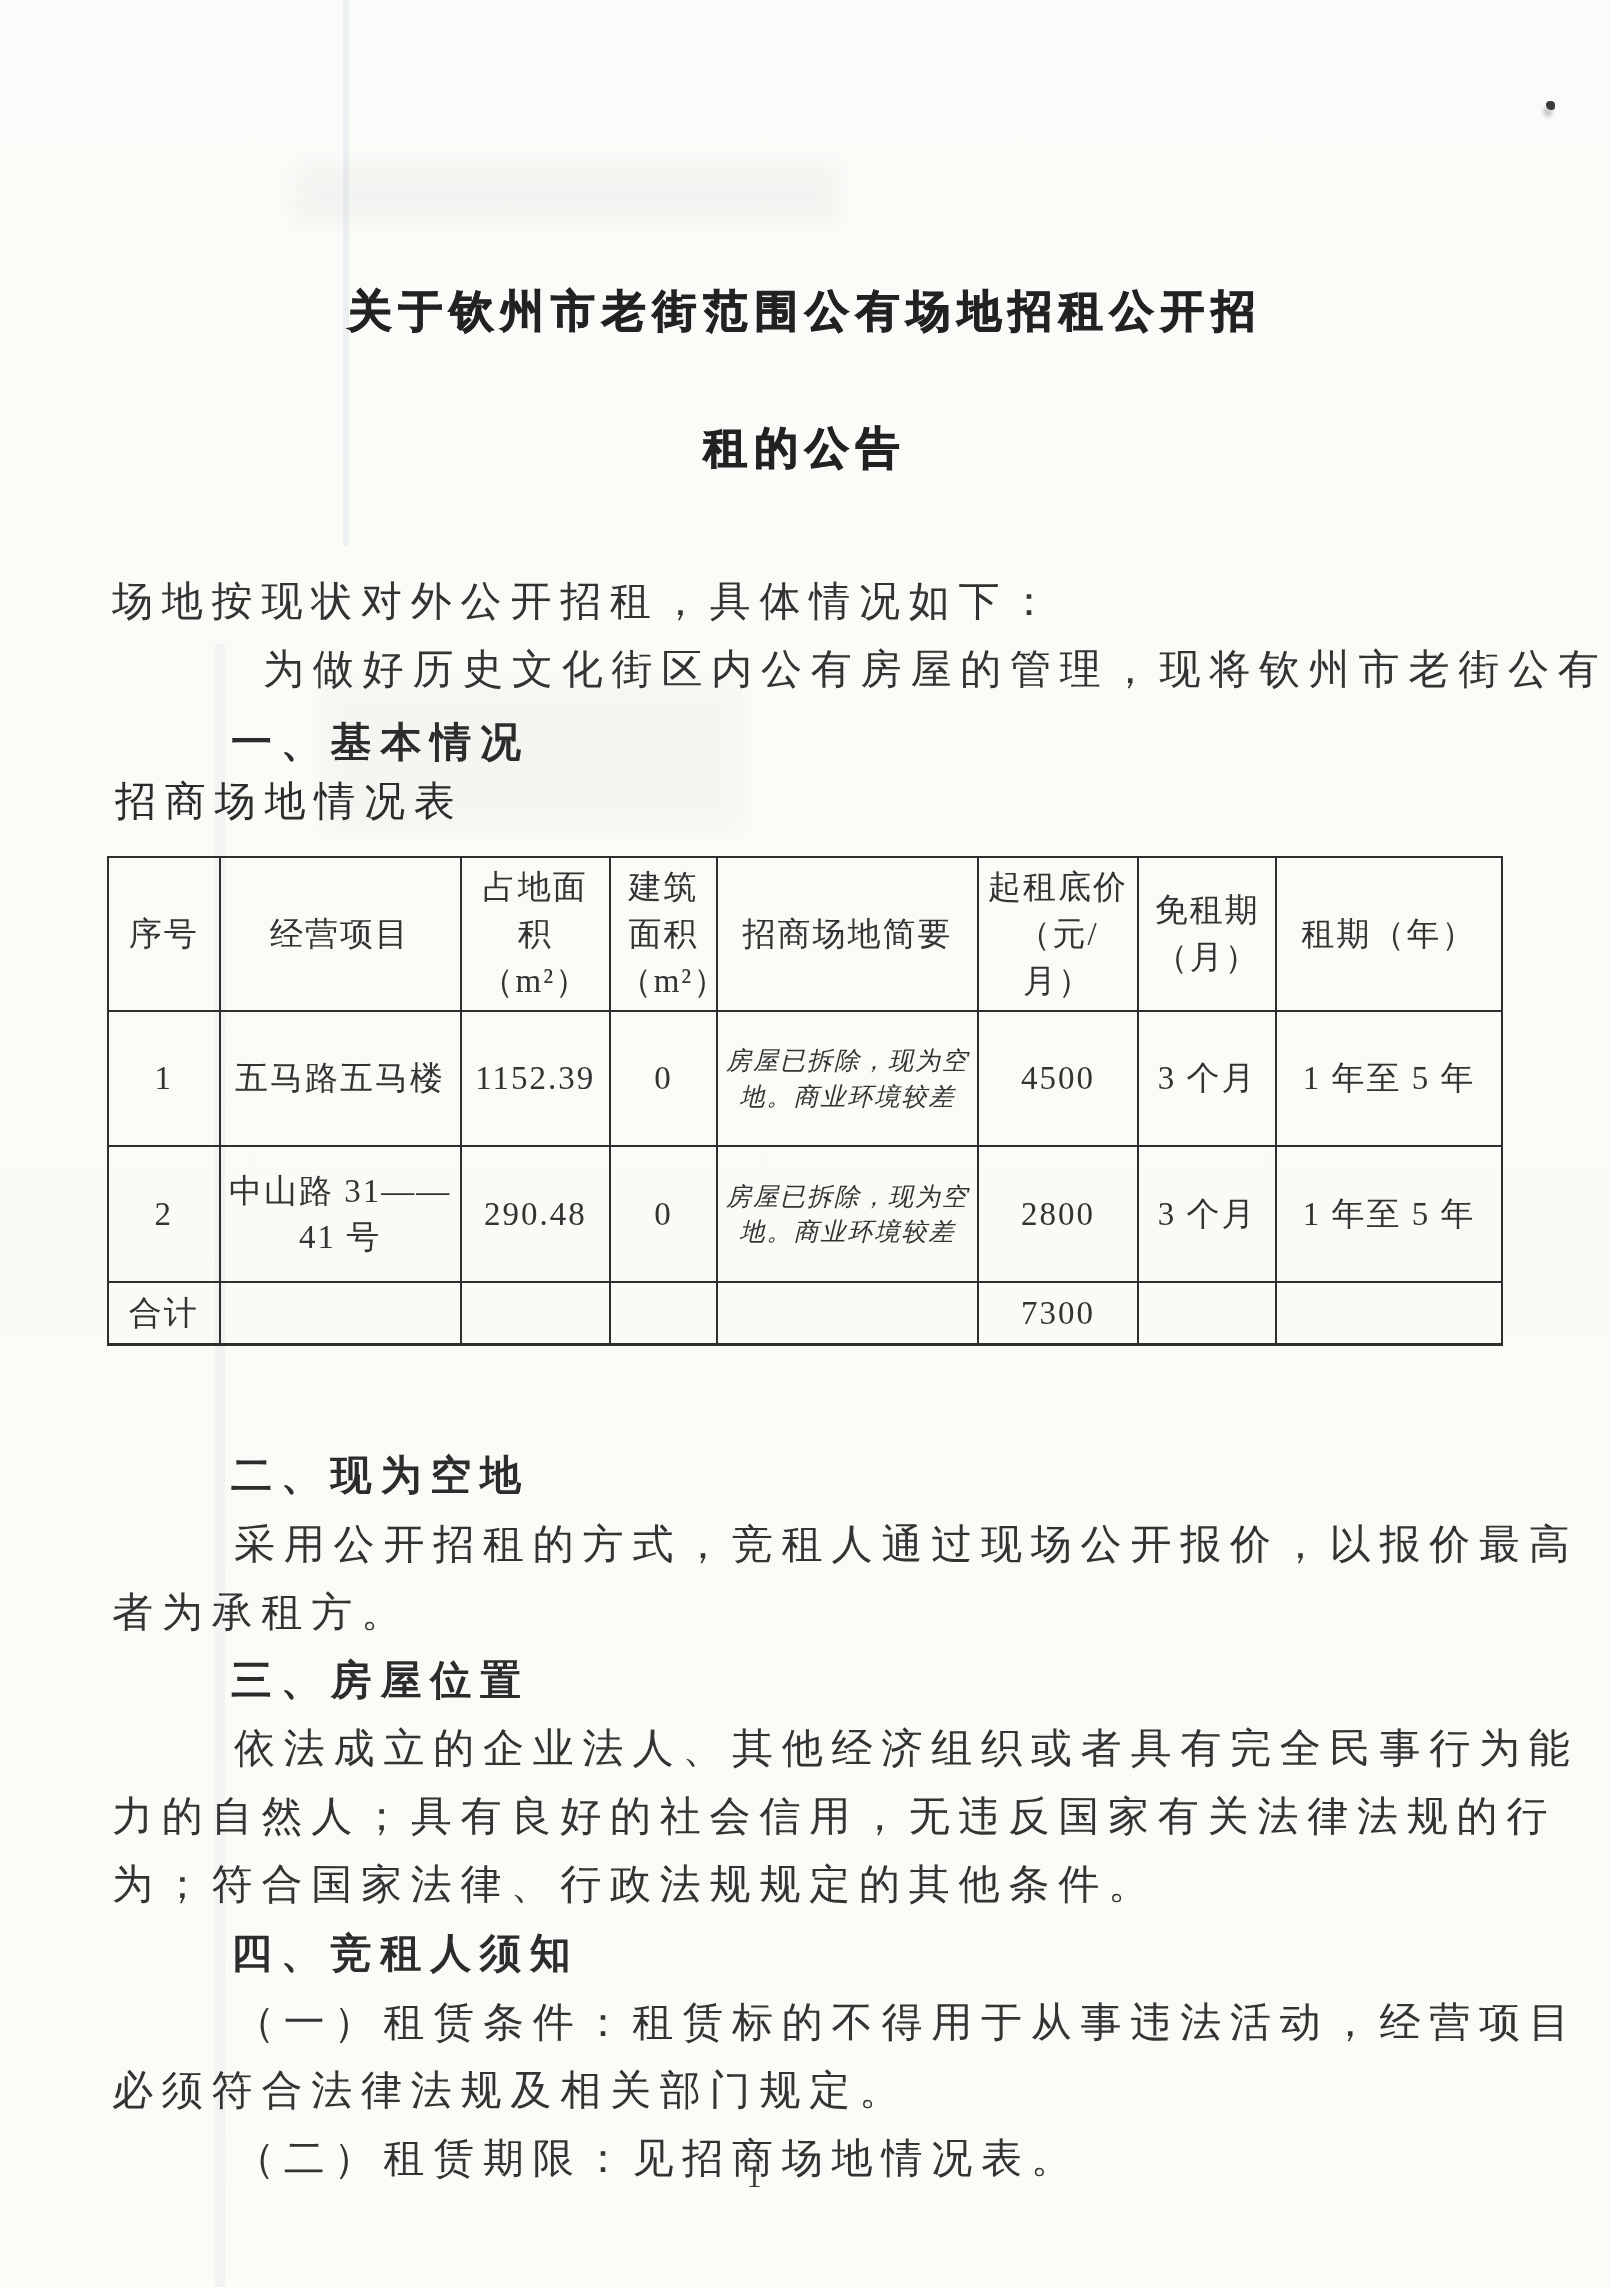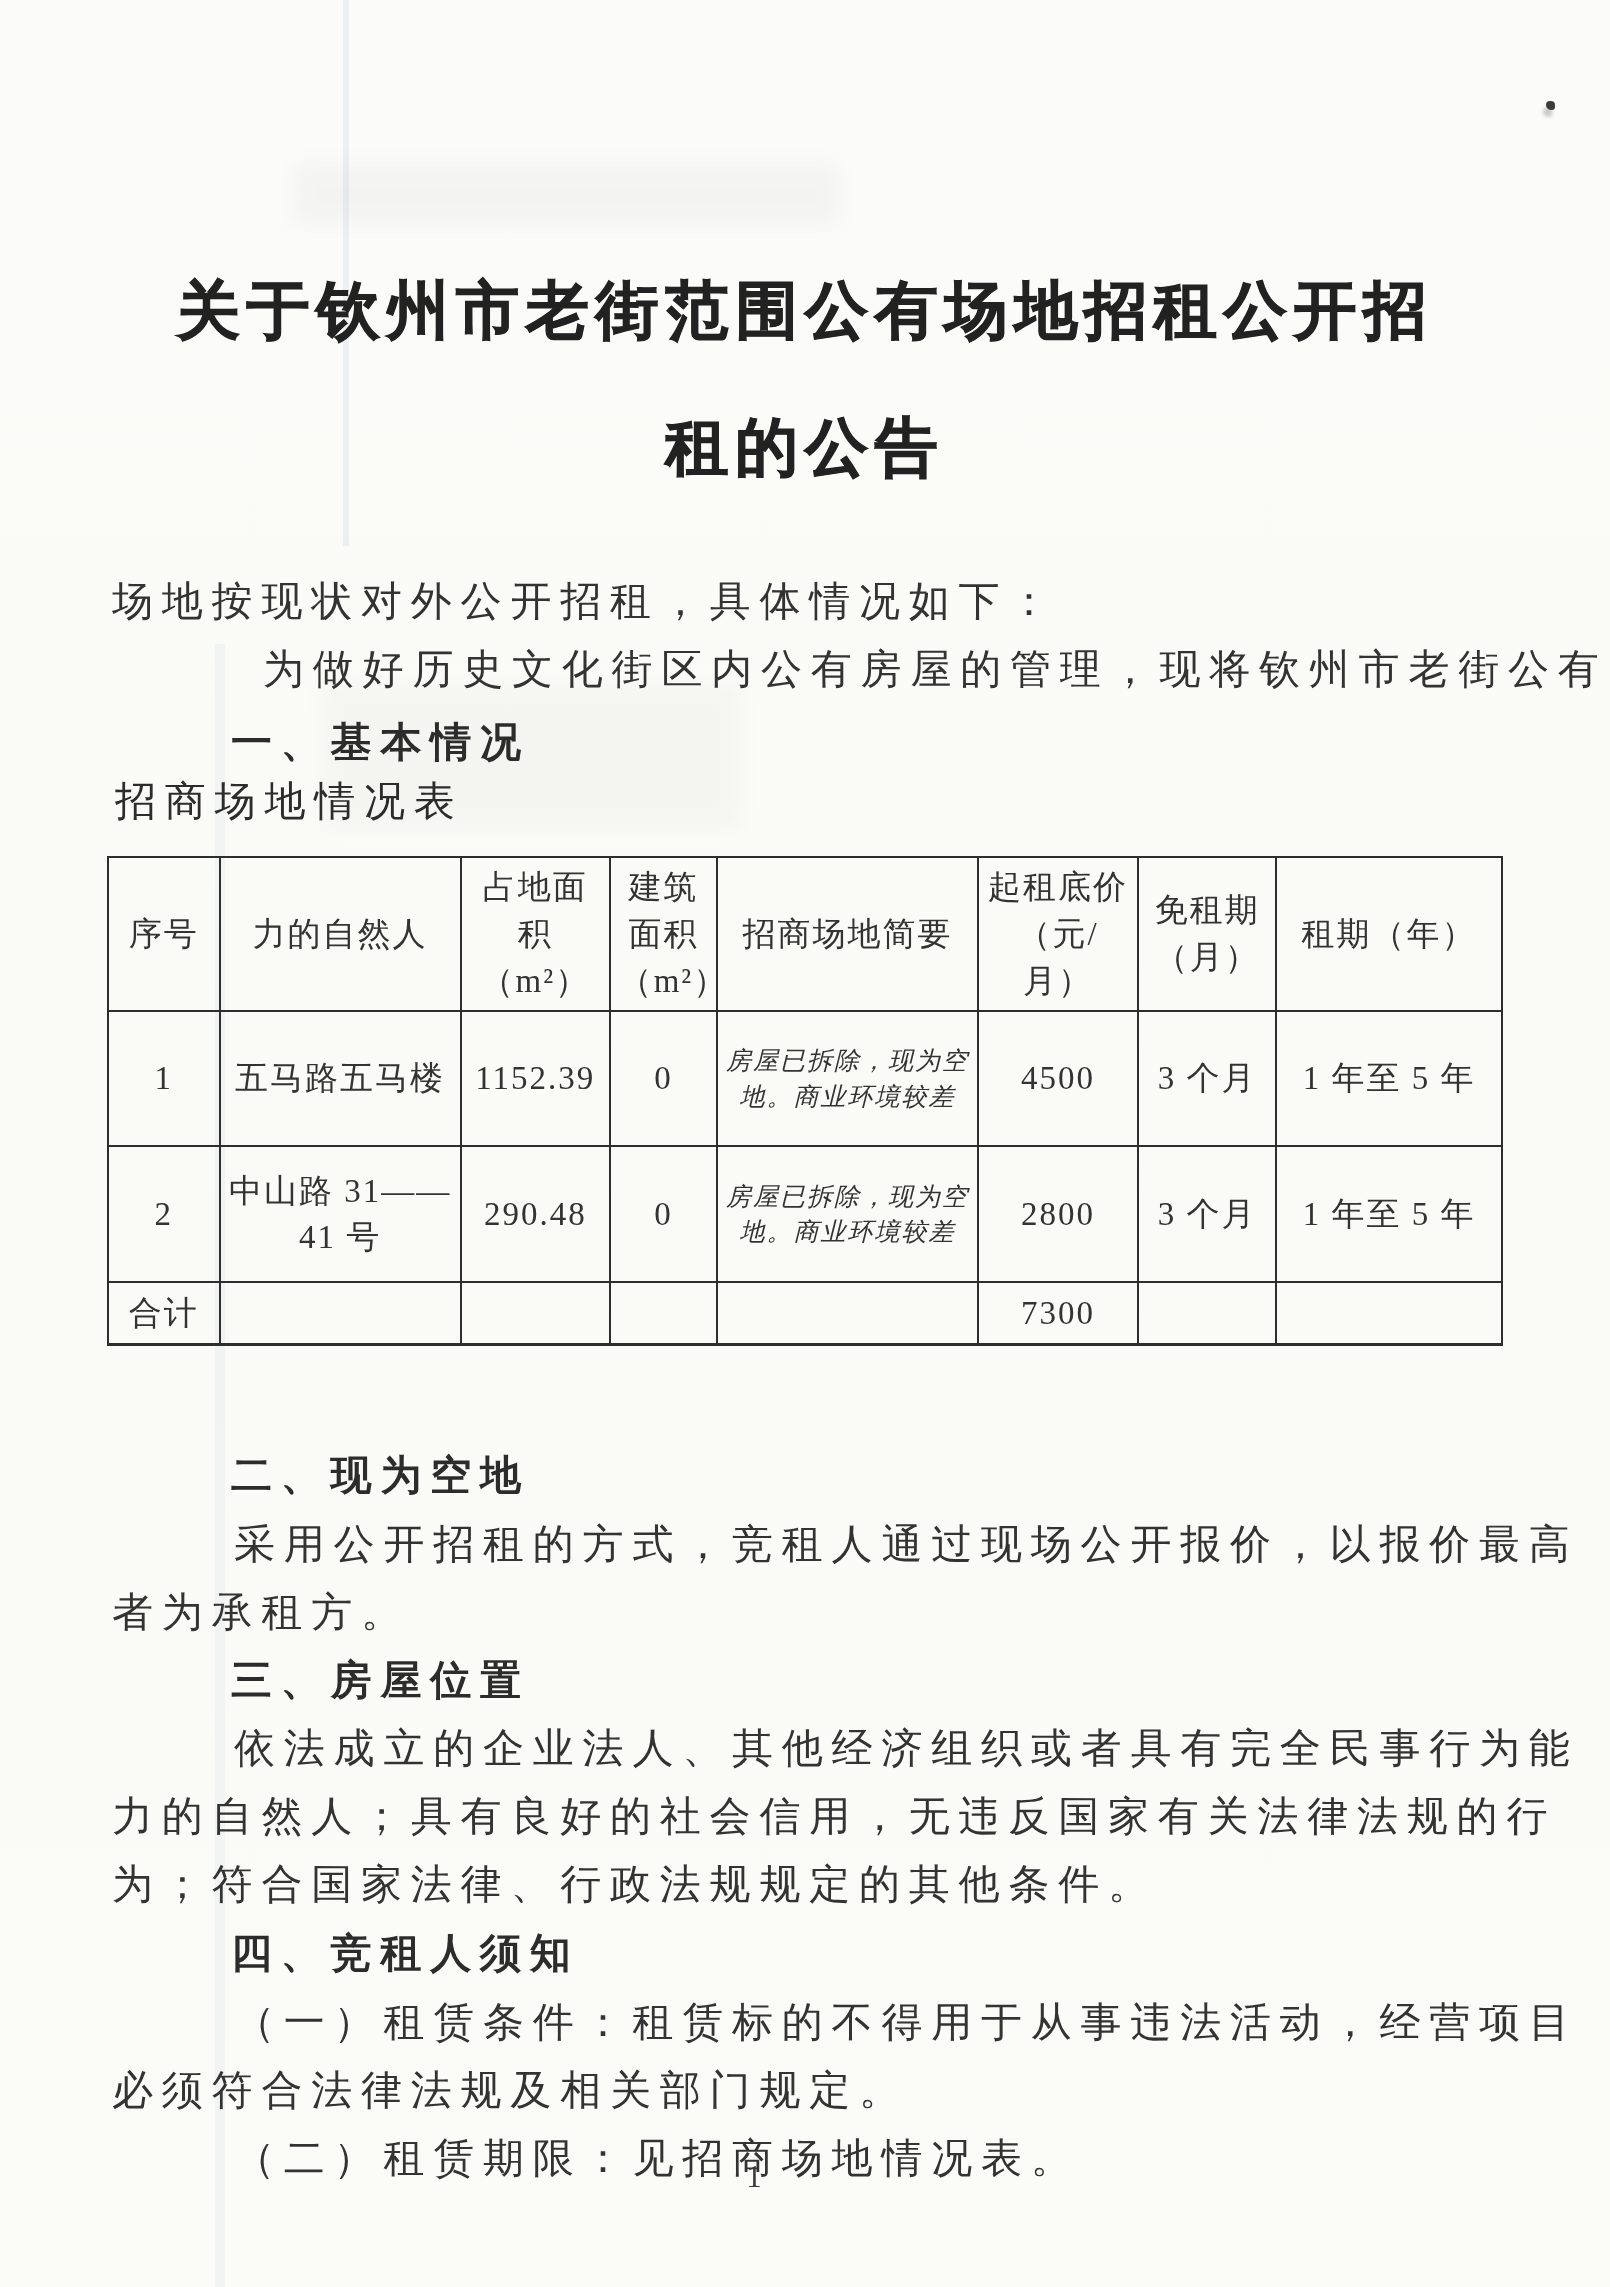--- a/index.html
+++ b/index.html
@@ -43,21 +43,21 @@
     border-radius: 50% 50% 40% 60%;
     box-shadow: -2.9px 6.8px 3.9px rgba(150,150,150,.5);
   }
 
   .doc-title {
     position: absolute;
     left: 59px; right: 59px; top: 242px;
     text-align: center;
     font-family: "Liberation Sans", sans-serif;
     font-weight: 900;
-    font-size: 63px;
+    font-size: 44px;
     line-height: 137px;
     letter-spacing: 6.8px;
     color: #222;
     -webkit-text-stroke: 1px #222;
   }
 
   .body-text {
     position: absolute;
     left: 112px; right: 102px;
     font-size: 41px;
@@ -159,21 +159,21 @@
         <col style="width:10.7%">
         <col style="width:7.7%">
       <col style="width:18.7%">
         <col style="width:11.5%">
         <col style="width:9.9%">
         <col style="width:16.2%">
     </colgroup>
     <tbody>
       <tr class="hdr">
         <th>序号</th>
-        <th>力的自然人</th>
+        <th>经营项目</th>
         <th>占地面积（m²）</th>
         <th>建筑面积（m²）</th>
         <th>招商场地简要</th>
         <th>起租底价（元/月）</th>
         <th>免租期（月）</th>
         <th>租期（年）</th>
       </tr>
       <tr class="r1">
         <td>1</td>
         <td>五马路五马楼</td>

